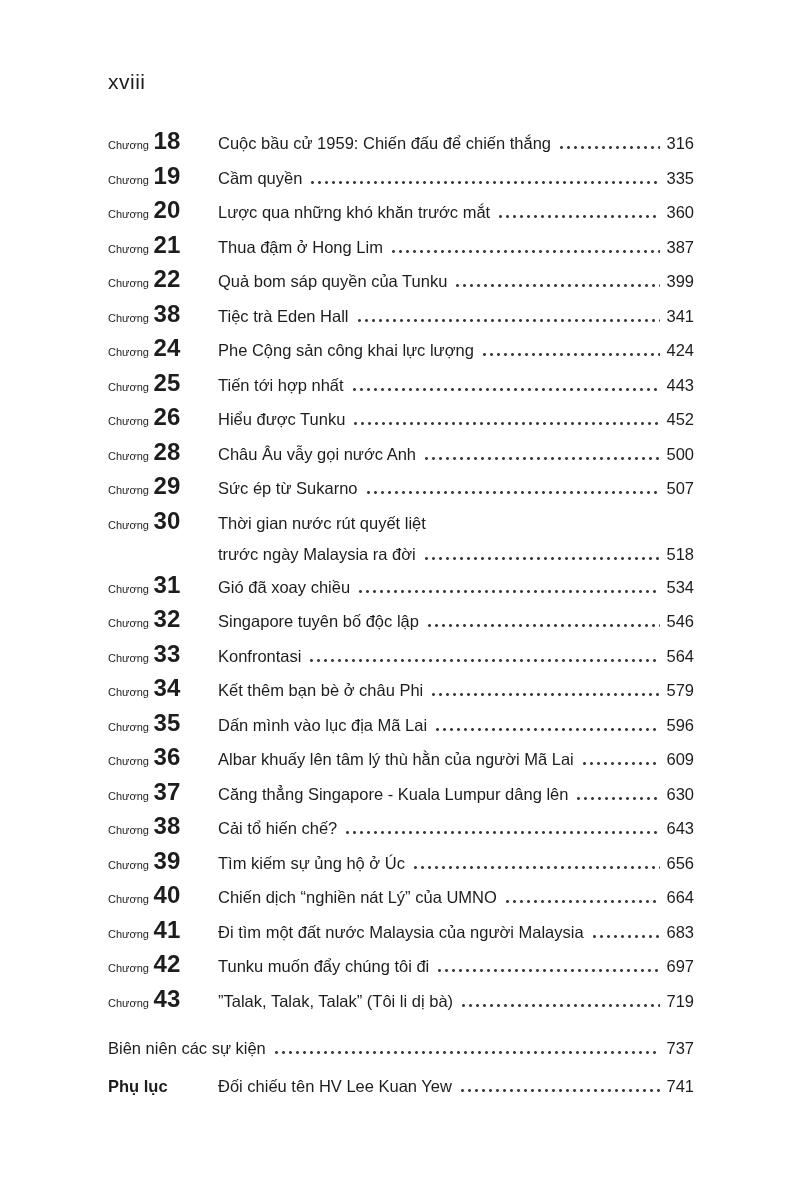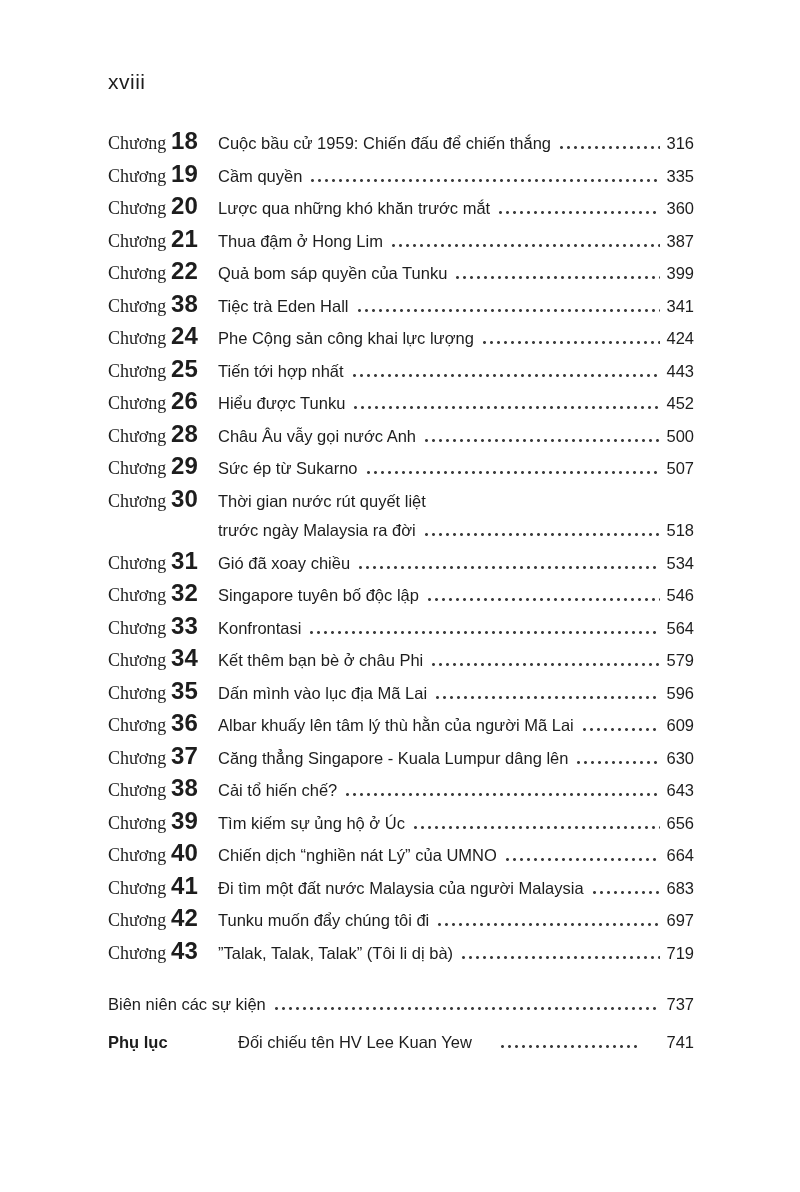--- a/index.html
+++ b/index.html
@@ -33,22 +33,21 @@
     align-items: baseline;
     line-height: 29.5px;
     font-size: 16.5px;
     white-space: nowrap;
   }
   .chap {
     width: 110px;
     flex-shrink: 0;
   }
   .chap-word {
-    font-size: 18px;
-    font-family: Liberation Serif, serif;
+    font-size: 11px;
   }
   .chap-num {
     font-weight: bold;
     font-size: 24px;
     letter-spacing: 0.3px;
   }
   .title {
     flex-shrink: 0;
   }
   .leader {
@@ -59,22 +58,22 @@
     background-image: radial-gradient(circle, #3d3d3d 1.3px, transparent 1.55px);
     background-size: 7px 3px;
     background-repeat: repeat-x;
     background-position: left bottom;
   }
   .pg {
     min-width: 30px;
     text-align: right;
     flex-shrink: 0;
   }
-  .footer-row-1 { margin-top: 22px; }
-  .footer-row-2 { margin-top: 8px; gap: 20px; }
+  .footer-row-1 { margin-top: 16px; }
+  .footer-row-2 { margin-top: 8px; }
   .applabel { font-weight: bold; }
 </style>
 </head>
 <body>
 
 <div class="page-header">xviii</div>
 
 <div class="toc">
   <div id="toc-list">
       <div class="row">

